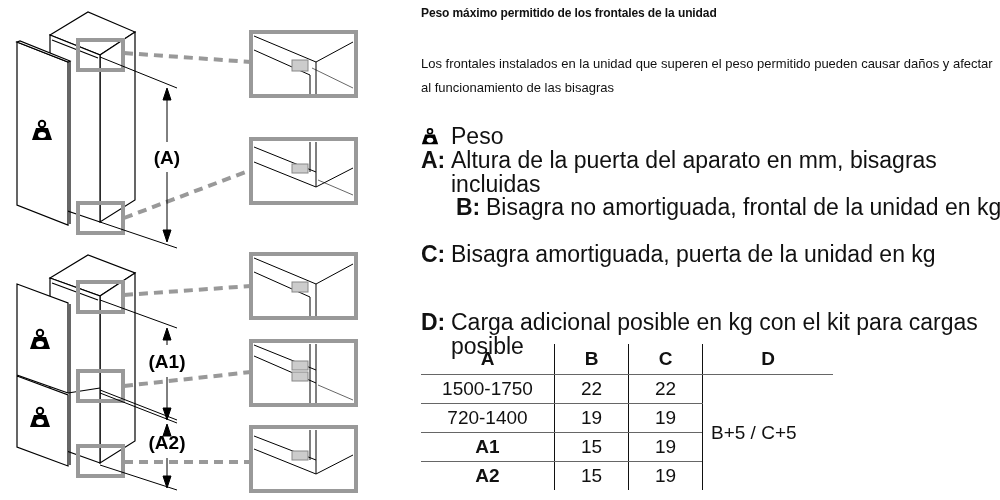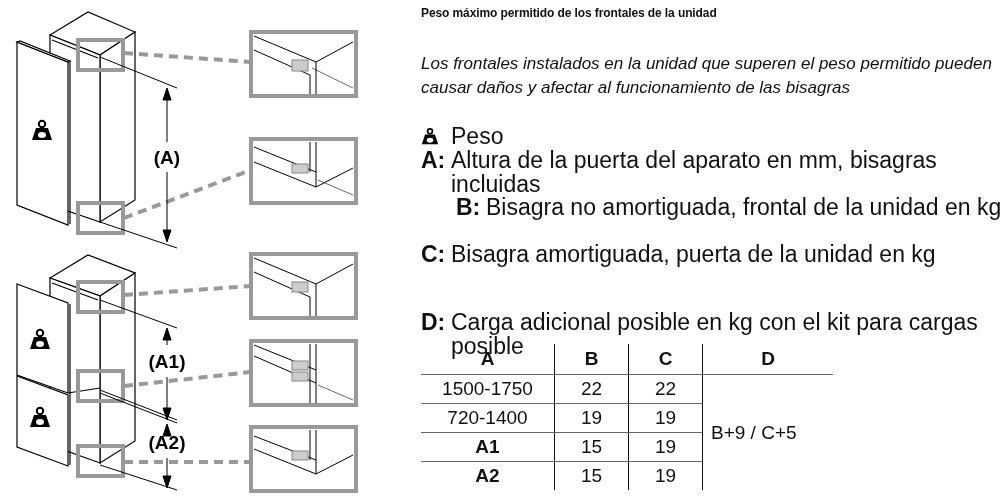--- a/index.html
+++ b/index.html
@@ -1,19 +1,19 @@
 <!DOCTYPE html>
 <html><head>
 <meta charset="utf-8">
 <style>
   html, body { margin:0; padding:0; background:#fff; }
   body { width:1000px; height:500px; position:relative; overflow:hidden; font-family:"Liberation Sans", sans-serif; color:#111; }
   #figure { position:absolute; left:0; top:0; width:400px; height:500px; }
   .title { position:absolute; left:421px; top:6px; font-size:12px; font-weight:bold; white-space:nowrap; letter-spacing:-0.1px; }
-  .intro { position:absolute; left:421px; top:52px; font-size:17px; line-height:24px; width:575px;font-style:italic; }
+  .intro { position:absolute; left:421px; top:52px; font-size:13px; line-height:24px; width:575px; }
   .legend-row { position:absolute; left:421px; font-size:23px; line-height:24px; white-space:nowrap; }
   .legend-row .k { font-weight:bold; display:inline-block; width:30px; }
   .legend-row .v { display:inline-block; vertical-align:top; }
   .weight-ico { display:inline-block; width:18px; height:20px; vertical-align:-3px; margin-right:12px; }
   table.spec { position:absolute; left:421px; top:344px; border-collapse:collapse; font-size:19px; }
   table.spec th { font-weight:bold; height:30px; padding:0; text-align:center; border-bottom:1.5px solid #666; }
   table.spec td { height:28px; padding:0; text-align:center; border-bottom:1.5px solid #666;margin-top:18px; }
   table.spec tr:last-child td { border-bottom:none; }
   table.spec .c1 { width:133px; }
   table.spec .c2 { width:73px; border-left:1.5px solid #111; }
@@ -184,21 +184,21 @@
       <th class="c2">B</th>
       <th class="c3">C</th>
       <th class="c4">D</th>
     </tr>
   </thead>
   <tbody>
     <tr>
       <td class="c1">1500-1750</td>
       <td class="c2">22</td>
       <td class="c3">22</td>
-      <td class="c4" rowspan="4">B+9 / C+5</td>
+      <td class="c4" rowspan="4">B+5 / C+5</td>
     </tr>
     <tr>
       <td class="c1">720-1400</td>
       <td class="c2">19</td>
       <td class="c3">19</td>
     </tr>
     <tr>
       <td class="c1 bold">A1</td>
       <td class="c2">15</td>
       <td class="c3">19</td>

